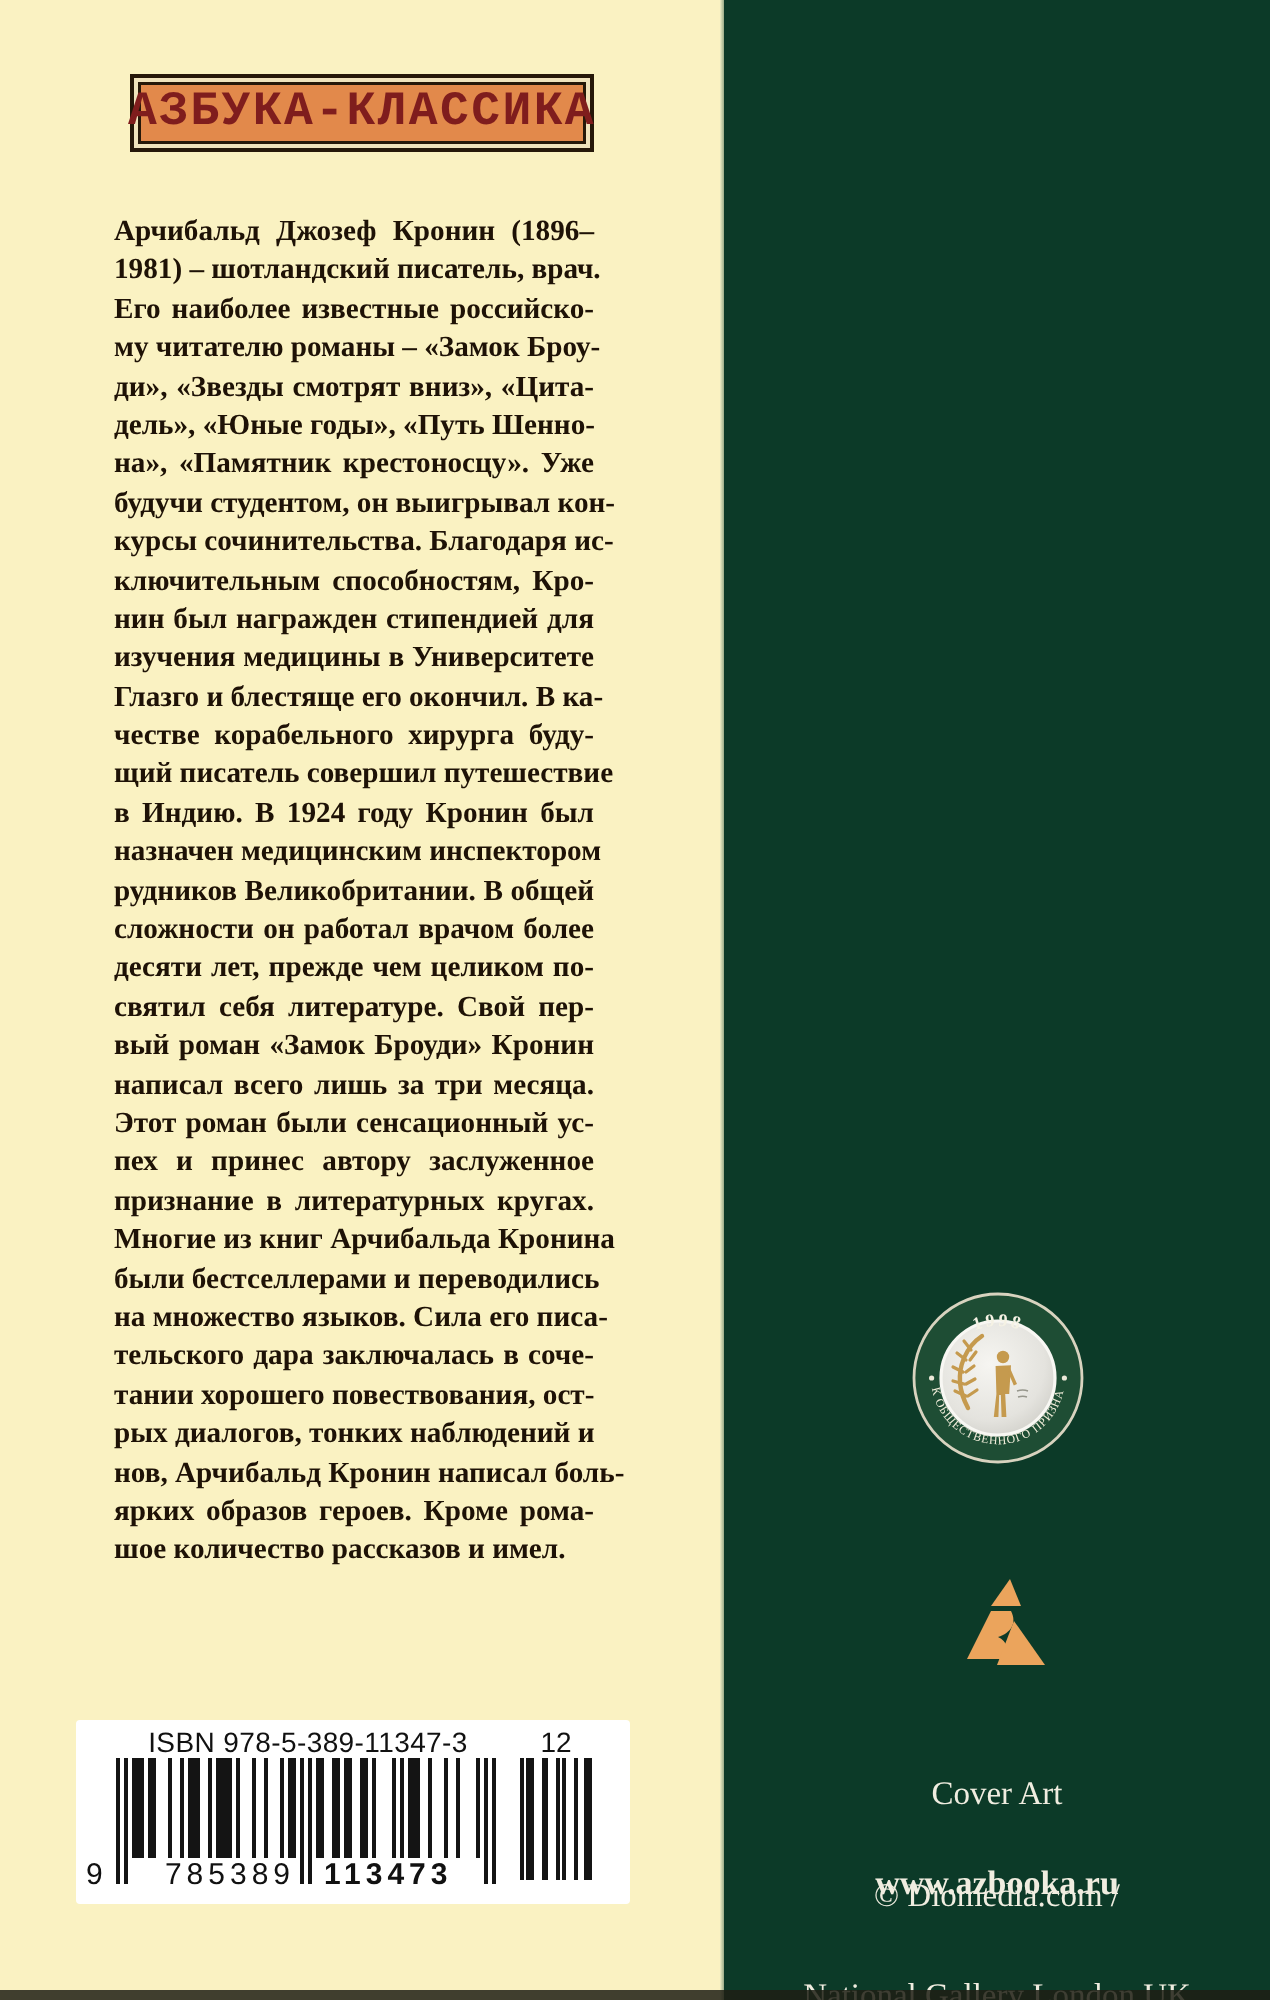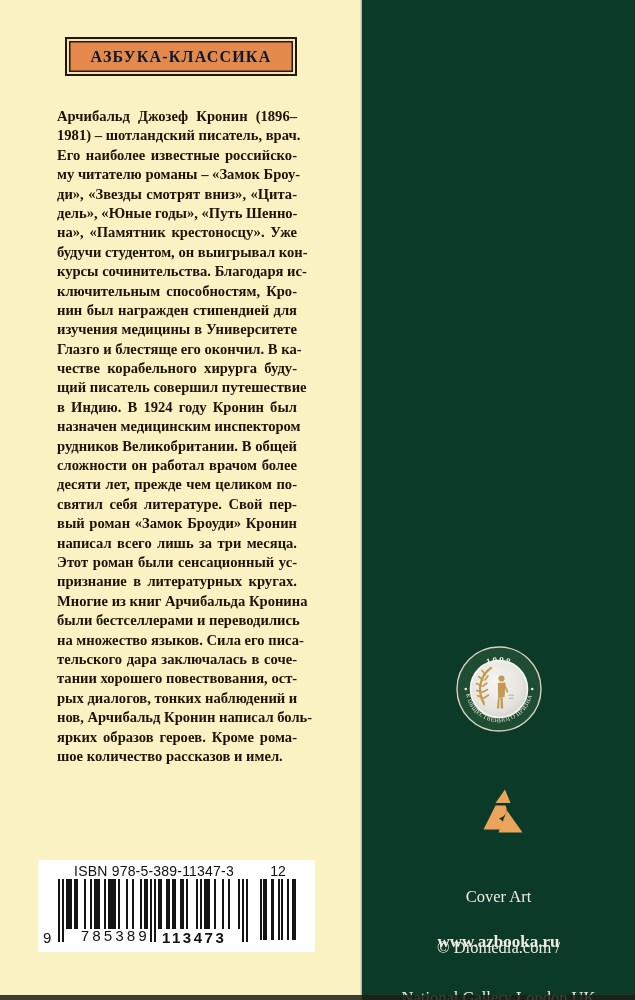--- a/index.html
+++ b/index.html
@@ -13,22 +13,22 @@
     background:linear-gradient(to right,#e9ecc9,#48705a);opacity:.55;}
 
   
   .label-box{
     position:absolute;left:65px;top:37px;width:232px;height:39px;box-sizing:border-box;
     background:#e2894b;border:2.5px solid #261809;
     box-shadow:inset 0 0 0 2px #f0e3bc, inset 0 0 0 3.5px #261809;
     display:flex;align-items:center;justify-content:center;
   }
   .label-box span{
-    font-family:Liberation Serif, serif;font-size:16px;font-weight:600;
-    color:#0f172a;letter-spacing:1.2px;white-space:nowrap;
+    font-family:Liberation Mono, monospace;font-size:24px;font-weight:600;
+    color:#7f1d1d;letter-spacing:1.2px;white-space:nowrap;
   }
 
   
   .annotation{position:absolute;left:57px;top:107px;width:240px;color:#1e1206;}
   .annotation .line{
     font-family:"Liberation Serif",serif;font-weight:bold;font-size:14.6px;
     line-height:19.4px;height:19.4px;
     text-align:justify;text-align-last:justify;white-space:nowrap;overflow:visible;
   }
   .annotation .line.last{text-align-last:left;}
@@ -41,21 +41,21 @@
   .isbn-label{position:absolute;left:20px;top:3px;width:192px;text-align:center;
     font-size:14px;letter-spacing:.2px;white-space:nowrap;}
   .addon-label{position:absolute;left:214px;top:3px;width:52px;text-align:center;font-size:14px;}
   .bars{position:absolute;display:flex;align-items:flex-start;}
   .bars-main{left:20px;top:19px;}
   .bars-addon{left:220px;top:19px;}
   .bar{display:block;background:#ffffff;}
   .bar.on{background:#141414;}
   .bc-digit-first{position:absolute;left:5px;top:69px;font-size:15px;}
   .bc-digits-left{position:absolute;left:34px;top:69px;width:86px;text-align:center;
-    font-size:15px;letter-spacing:2.5px;white-space:nowrap;font-family:Liberation Mono, monospace;}
+    font-size:15px;letter-spacing:2.5px;white-space:nowrap;}
   .bc-digits-right{position:absolute;left:124px;top:69px;width:86px;
     font-size:15px;letter-spacing:2.5px;white-space:nowrap;font-weight:bold;}
 
   
   .medal{position:absolute;left:456px;top:646px;}
   .medal text{font-family:"Liberation Serif",serif;}
   .azbuka-logo{position:absolute;left:472px;top:786px;}
 
   
   .credits{position:absolute;left:362px;top:858px;width:273px;text-align:center;
@@ -98,20 +98,21 @@
       <div class="line">щий писатель совершил путешествие</div>
       <div class="line">в Индию. В 1924 году Кронин был</div>
       <div class="line">назначен медицинским инспектором</div>
       <div class="line">рудников Великобритании. В общей</div>
       <div class="line">сложности он работал врачом более</div>
       <div class="line">десяти лет, прежде чем целиком по-</div>
       <div class="line">святил себя литературе. Свой пер-</div>
       <div class="line">вый роман «Замок Броуди» Кронин</div>
       <div class="line">написал всего лишь за три месяца.</div>
       <div class="line">Этот роман были сенсационный ус-</div>
+      <div class="line">пех и принес автору заслуженное</div>
       <div class="line">признание в литературных кругах.</div>
       <div class="line">Многие из книг Арчибальда Кронина</div>
       <div class="line">были бестселлерами и переводились</div>
       <div class="line">на множество языков. Сила его писа-</div>
       <div class="line">тельского дара заключалась в соче-</div>
       <div class="line">тании хорошего повествования, ост-</div>
       <div class="line">рых диалогов, тонких наблюдений и</div>
       <div class="line">нов, Арчибальд Кронин написал боль-</div>
       <div class="line">ярких образов героев. Кроме рома-</div>
       <div class="line last">шое количество рассказов и имел.</div>

